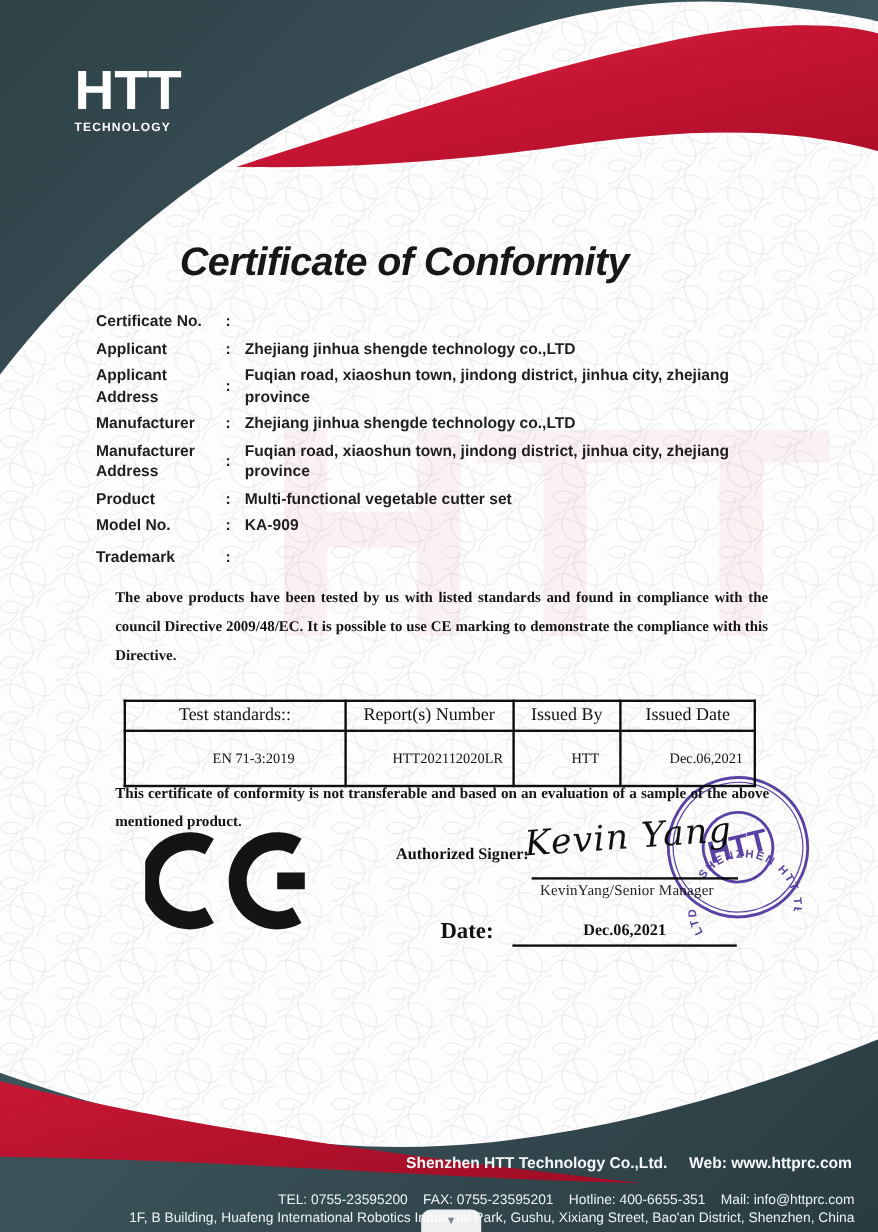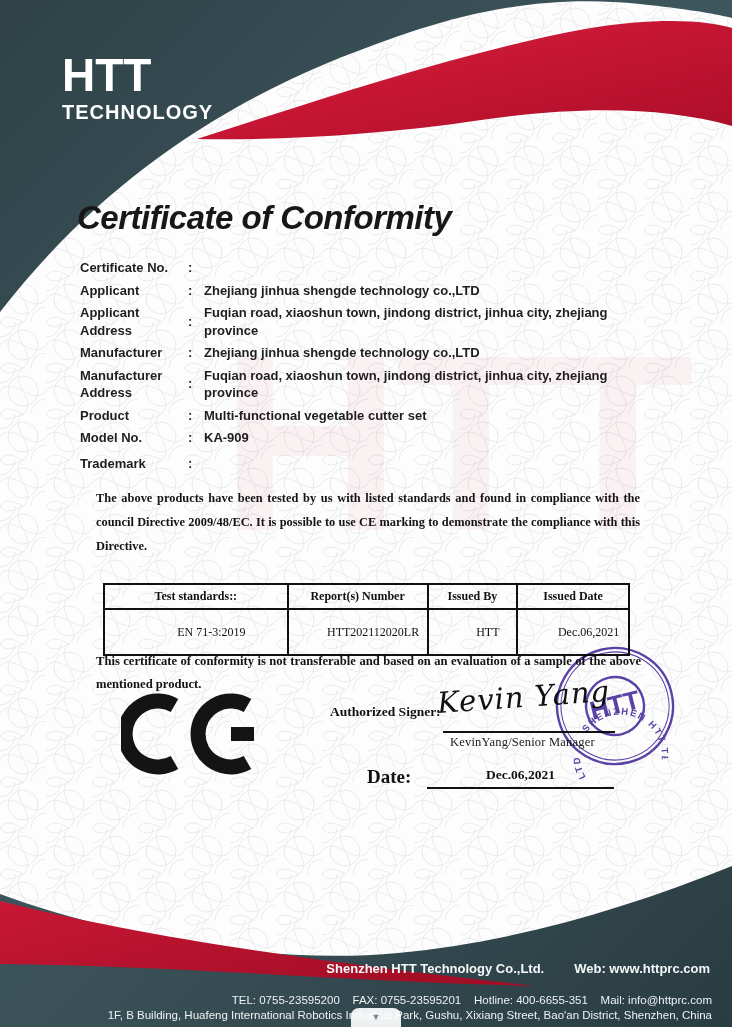--- a/index.html
+++ b/index.html
@@ -3,63 +3,63 @@
 <meta charset="utf-8">
 <style>
   html,body{margin:0;padding:0;background:#222;}
   .page{position:relative;width:732px;height:1027px;overflow:hidden;
         background:linear-gradient(135deg,#2e4247 0%,#3e565d 42%,#3a5158 60%,#293c41 100%);
         font-family:"Liberation Sans",sans-serif;}
   .bg{position:absolute;inset:0;}
   
   .logo{position:absolute;left:62px;top:52px;color:#fff;}
   .logo .brand{font-size:46px;font-weight:bold;line-height:1;letter-spacing:0px;}
-  .logo .tagline{font-size:20px;font-weight:bold;letter-spacing:1px;margin-top:3px;}
+  .logo .tagline{font-size:10px;font-weight:bold;letter-spacing:1px;margin-top:3px;}
   
   .watermark{position:absolute;left:220px;top:300px;font-size:250px;font-weight:800;
              color:rgba(197,22,47,0.05);letter-spacing:-6px;user-select:none;}
   
-  .title{position:absolute;left:77px;top:199px;width:540px;text-align:left;
+  .title{position:absolute;left:67px;top:199px;width:540px;text-align:center;
          font-size:33px;font-weight:800;font-style:italic;color:#171717;letter-spacing:-0.5px;}
   
   .fields{position:absolute;left:80px;top:259px;width:548px;color:#1e1e1e;}
   .frow{display:flex;margin-bottom:5px;font-size:13px;font-weight:bold;line-height:17.5px;}
   .frow .lbl{width:108px;flex:none;}
   .frow .col{width:16px;flex:none;align-self:center;text-align:left;}
   .frow .val{width:424px;}
   .frow.gap-top{margin-top:8px;}
   
   .statement{position:absolute;left:96px;top:486px;width:544px;font-family:"Liberation Serif",serif;
              font-size:12.4px;font-weight:bold;color:#141414;line-height:1.95;text-align:justify;}
   .note{position:absolute;left:96px;top:650px;width:545px;font-family:"Liberation Serif",serif;
         font-size:12.6px;font-weight:bold;color:#141414;line-height:1.85;text-align:justify;}
   
   .ctable{position:absolute;left:103px;top:583px;width:527px;border-collapse:collapse;
           font-family:"Liberation Serif",serif;color:#111;}
   .ctable th,.ctable td{border:2px solid #101010;text-align:center;vertical-align:middle;}
-  .ctable th{font-size:12px;font-weight:bold;height:21px;}
+  .ctable th{font-size:15px;font-weight:normal;height:21px;}
   .ctable td{font-size:12px;height:42px;padding-left:32px;}
   
   .signer-label{position:absolute;left:330px;top:704px;font-family:"Liberation Serif",serif;
                 font-size:13.5px;font-weight:bold;color:#111;}
   .signature{position:absolute;left:437px;top:679px;width:200px;font-family:"DejaVu Serif",serif;
              font-style:italic;font-size:29px;color:#111;transform:rotate(-4deg);letter-spacing:1px;}
   .sig-line{position:absolute;left:443px;top:731px;width:172px;border-bottom:2px solid #111;}
   .sig-name{position:absolute;left:450px;top:735px;font-family:"Liberation Serif",serif;
             font-size:12.5px;color:#222;letter-spacing:0.2px;}
   .date-label{position:absolute;left:367px;top:766px;font-family:"Liberation Serif",serif;
               font-size:19px;font-weight:bold;color:#111;}
   .date-line{position:absolute;left:427px;top:787px;width:187px;border-bottom:2px solid #111;}
   .date-value{position:absolute;left:427px;top:767px;width:187px;text-align:center;
               font-family:"Liberation Serif",serif;font-size:13.5px;font-weight:bold;color:#111;}
   
   .ce{position:absolute;left:121px;top:692px;}
   .stamp{position:absolute;left:552px;top:643px;transform:rotate(-14deg);opacity:0.9;mix-blend-mode:multiply;}
   
-  .f-company{position:absolute;right:22px;top:961px;display:flex;gap:30px;color:#f4f8f9;
+  .f-company{position:absolute;right:22px;top:961px;display:flex;gap:18px;color:#f4f8f9;
              font-size:13px;font-weight:bold;}
   .f-contact{position:absolute;right:20px;top:994px;color:#eef3f4;font-size:11.5px;white-space:pre;}
   .f-address{position:absolute;right:20px;top:1009px;color:#eef3f4;font-size:11.5px;white-space:pre;}
   
   .scroll-tab{position:absolute;left:351px;top:1008px;width:50px;height:19px;
               background:rgba(255,255,255,0.92);border-radius:8px 8px 0 0;text-align:center;
               line-height:19px;font-size:9px;color:#7c858b;cursor:pointer;}
 </style>
 </head>
 <body>

